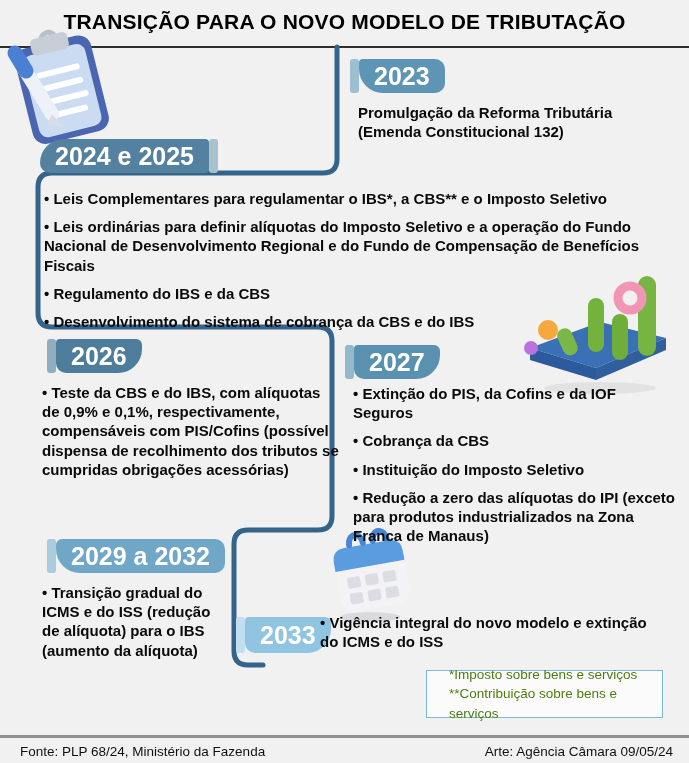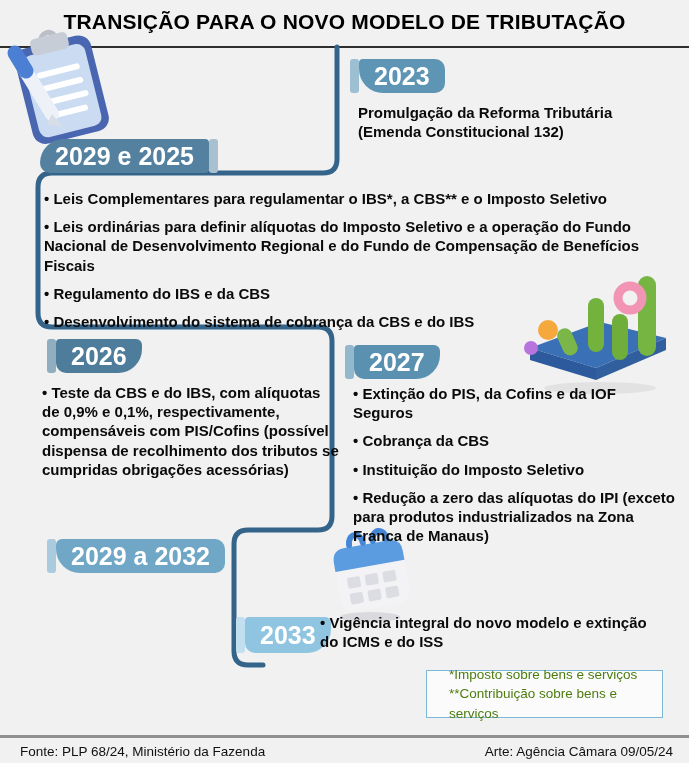--- a/index.html
+++ b/index.html
@@ -133,21 +133,21 @@
   </svg>
 
   <div class="tab tab-2023">
     <div class="stripe"></div>
     <div class="box">
         <span>2023</span>
       </div>
   </div>
   <div class="tab tab-2024">
     <div class="box">
-        <span>2029 e 2025</span>
+        <span>2024 e 2025</span>
       </div>
     <div class="stripe"></div>
   </div>
   <div class="tab tab-2026">
     <div class="stripe"></div>
     <div class="box">
         <span>2026</span>
       </div>
   </div>
   <div class="tab tab-2027">
@@ -182,20 +182,23 @@
     <div class="bullet">Teste da CBS e do IBS, com alíquotas de 0,9% e 0,1%, respectivamente, compensáveis com PIS/Cofins (possível dispensa de recolhimento dos tributos se cumpridas obrigações acessórias)</div>
   </div>
 
   <div class="txt t2027">
     <div class="bullet">Extinção do PIS, da Cofins e da IOF Seguros</div>
     <div class="bullet">Cobrança da CBS</div>
     <div class="bullet">Instituição do Imposto Seletivo</div>
     <div class="bullet">Redução a zero das alíquotas do IPI (exceto para produtos industrializados na Zona Franca de Manaus)</div>
   </div>
 
+  <div class="txt t2029">
+    <div class="bullet">Transição gradual do ICMS e do ISS (redução de alíquota) para o IBS (aumento da alíquota)</div>
+  </div>
 
   <div class="txt t2033">
     <div class="bullet">Vigência integral do novo modelo e extinção do ICMS e do ISS</div>
   </div>
 
   <div class="footnote-box">
     <div>*Imposto sobre bens e serviços</div>
     <div>**Contribuição sobre bens e serviços</div>
   </div>
 

